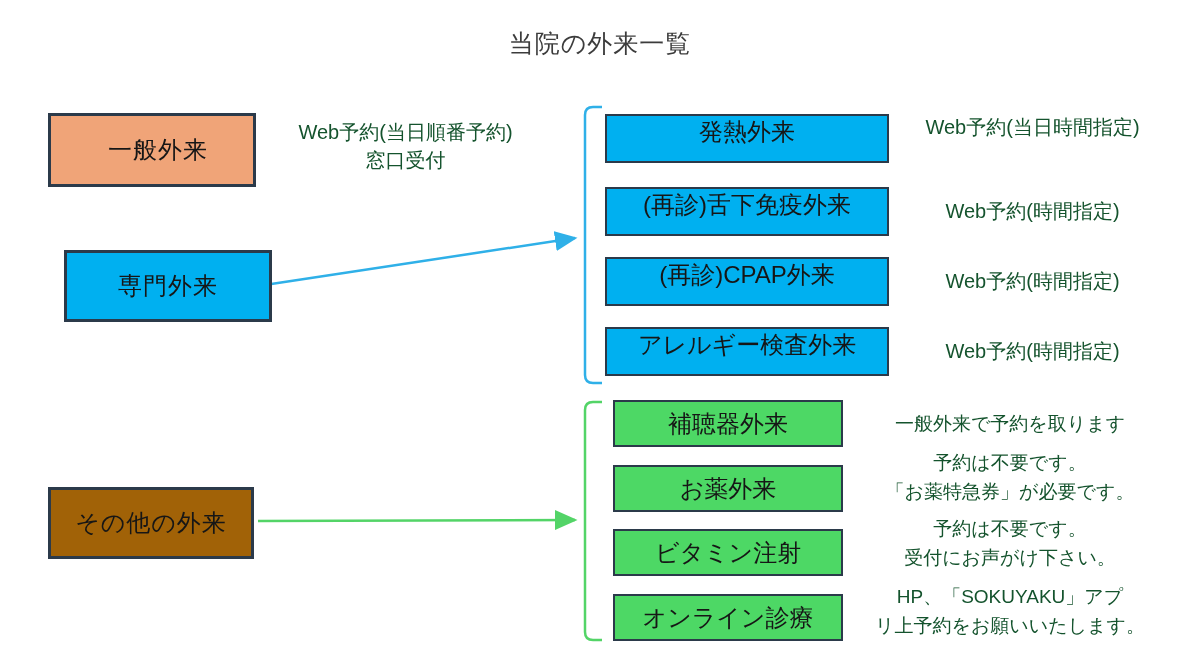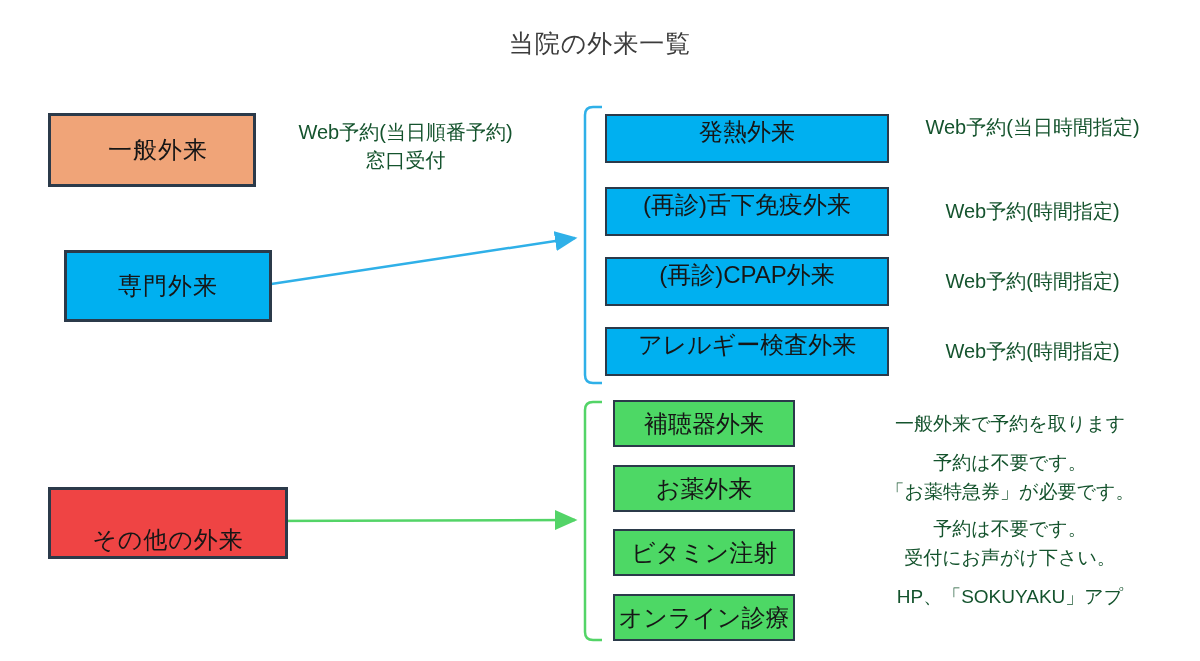--- a/index.html
+++ b/index.html
@@ -5,27 +5,27 @@
   html,body{margin:0;padding:0;background:#ffffff;}
   body{font-family:"Liberation Sans","DejaVu Sans",sans-serif;}
   .canvas{position:relative;width:1200px;height:661px;background:#ffffff;overflow:hidden;}
   .title{position:absolute;left:0;top:27px;width:100%;text-align:center;
          font-size:25px;color:#3c3c3c;letter-spacing:1px;}
   .connectors{position:absolute;left:0;top:0;width:1200px;height:661px;pointer-events:none;}
   .node{position:absolute;box-sizing:border-box;display:flex;align-items:center;justify-content:center;
         border:3px solid #2b3a4a;color:#161616;font-size:24px;letter-spacing:1px;}
   .n-general{left:48px;top:113px;width:208px;height:74px;background:#f0a478;padding-left:12px;}
   .n-specialty{left:48px;top:250px;width:208px;height:72px;background:#00b0f0;margin-left:16px;}
-  .n-other{left:48px;top:487px;width:240px;height:72px;background:#ef4444;align-items:flex-end;}
+  .n-other{left:48px;top:487px;width:206px;height:72px;background:#a16207;}
   .sbox{position:absolute;box-sizing:border-box;display:flex;align-items:flex-start;justify-content:center;
         left:605px;width:284px;height:49px;background:#00b0f0;
         border:2.5px solid #2b3a4a;color:#161616;font-size:24px;}
   .b0{top:114px;} .b1{top:187px;} .b2{top:257px;} .b3{top:327px;}
   .gbox{position:absolute;box-sizing:border-box;display:flex;align-items:center;justify-content:center;
-        left:613px;width:182px;height:47px;background:#4dd865;
+        left:613px;width:230px;height:47px;background:#4dd865;
         border:2.5px solid #2b3a4a;color:#161616;font-size:24px;}
   .g0{top:400px;} .g1{top:465px;} .g2{top:529px;} .g3{top:594px;}
   .note{position:absolute;font-weight:normal;color:#14532d;text-align:center;}
   .note-general{left:278px;top:118px;width:255px;font-size:20px;line-height:28px;}
   .bnote{left:900px;width:265px;font-size:20px;line-height:22px;}
   .bn0{top:116px;} .bn1{top:200px;} .bn2{top:270px;} .bn3{top:340px;}
   .gnote{left:855px;width:310px;font-size:19px;line-height:29px;}
   .gn0{top:409px;} .gn1{top:448px;} .gn2{top:514px;} .gn3{top:582px;}
 </style>
 </head>
@@ -108,15 +108,16 @@
   <div class="note gnote gn2">
     <div>予約は不要です。</div>
     <div>受付にお声がけ下さい。</div>
   </div>
 
   <div class="gbox g3">
     <span>オンライン診療</span>
   </div>
   <div class="note gnote gn3">
     <div>HP、「SOKUYAKU」アプ</div>
+    <div>リ上予約をお願いいたします。</div>
   </div>
 
 </div>
 
 </body></html>

